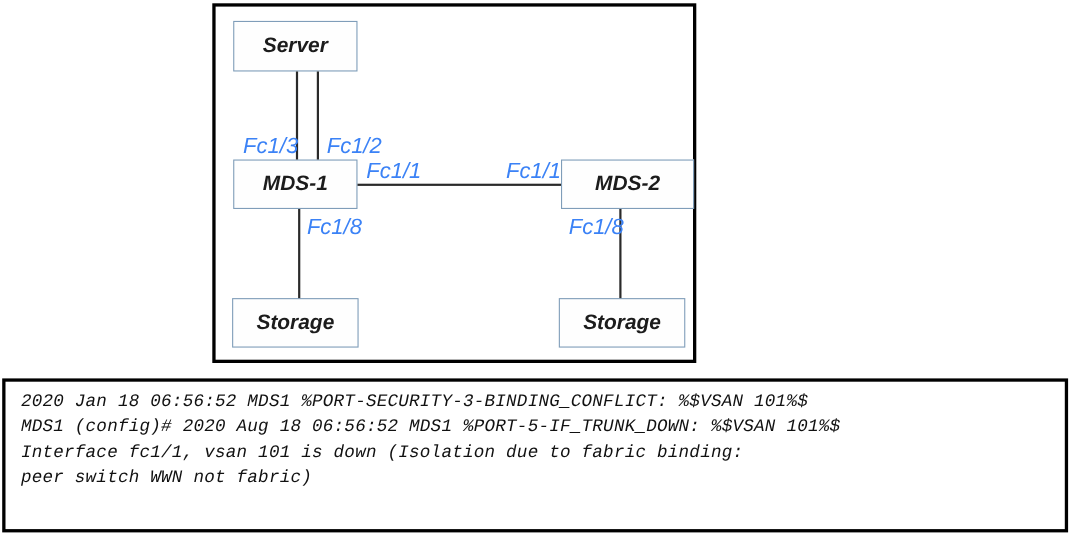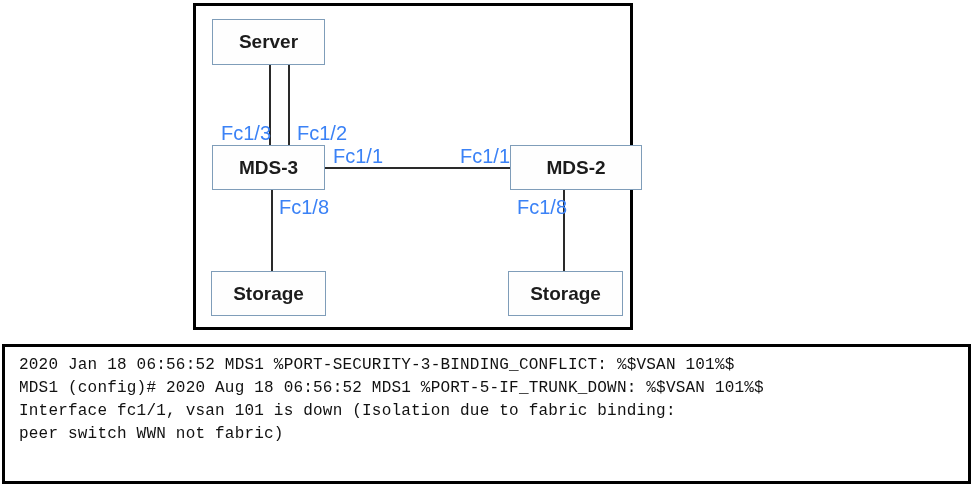--- a/index.html
+++ b/index.html
@@ -1,15 +1,15 @@
 <!DOCTYPE html>
 <html><head>
 <meta charset="utf-8">
 <style>
-  * { margin: 0; padding: 0; box-sizing: border-box; }
+  * { margin: 0; padding: 0; box-sizing: border-box; font-style: italic; }
   html, body { background: #ffffff; }
   .stage {
     position: relative;
     width: 974px;
     height: 486px;
     background: #ffffff;
     font-family: "Liberation Sans", sans-serif;
     overflow: hidden;
   }
   
@@ -26,21 +26,21 @@
     background: #fefefe;
     display: flex;
     align-items: center;
     justify-content: center;
     font-weight: bold;
     font-size: 19px;
     color: #1c1c1c;
   }
   .node-server  { left: 16px;  top: 13px;  width: 113px; height: 46px; }
   .node-mds1    { left: 16px;  top: 139px; width: 113px; height: 45px; }
-  .node-mds2    { left: 314px; top: 139px; width: 132px; height: 45px; }
+  .node-mds2    { left: 314px; top: 139px; width: 121px; height: 45px; }
   .node-storage1{ left: 15px;  top: 265px; width: 115px; height: 45px; }
   .node-storage2{ left: 312px; top: 265px; width: 115px; height: 45px; }
   .link {
     position: absolute;
     background: #2a2a2a;
   }
   .link-server-mds1-a { left: 73px;  top: 59px;  width: 2px;  height: 80px; }
   .link-server-mds1-b { left: 92px;  top: 59px;  width: 2px;  height: 80px; }
   .link-mds1-mds2     { left: 129px; top: 161px; width: 185px; height: 2px; }
   .link-mds1-storage  { left: 75px;  top: 184px; width: 2px;  height: 81px; }
@@ -80,21 +80,21 @@
 <body>
 
 <div class="stage">
 
   <div class="diagram-frame">
 
     <div class="node node-server">
       <span>Server</span>
     </div>
     <div class="node node-mds1">
-      <span>MDS-3</span>
+      <span>MDS-1</span>
     </div>
     <div class="node node-mds2">
       <span>MDS-2</span>
     </div>
     <div class="node node-storage1">
       <span>Storage</span>
     </div>
     <div class="node node-storage2">
       <span>Storage</span>
     </div>

